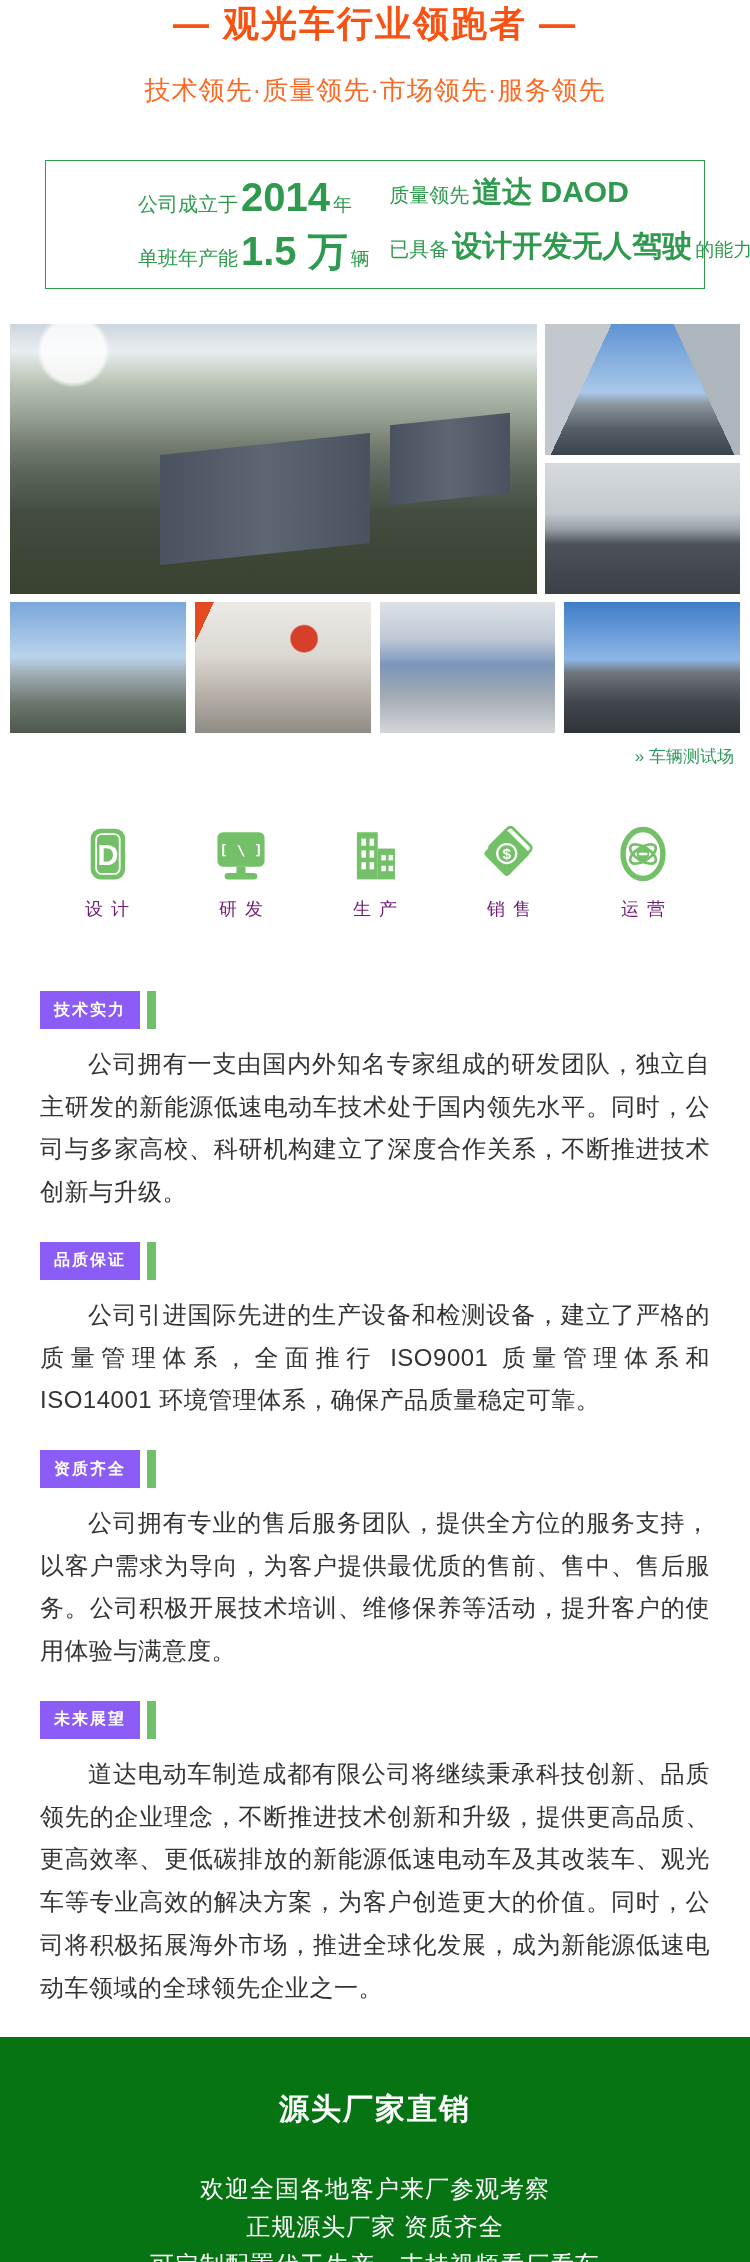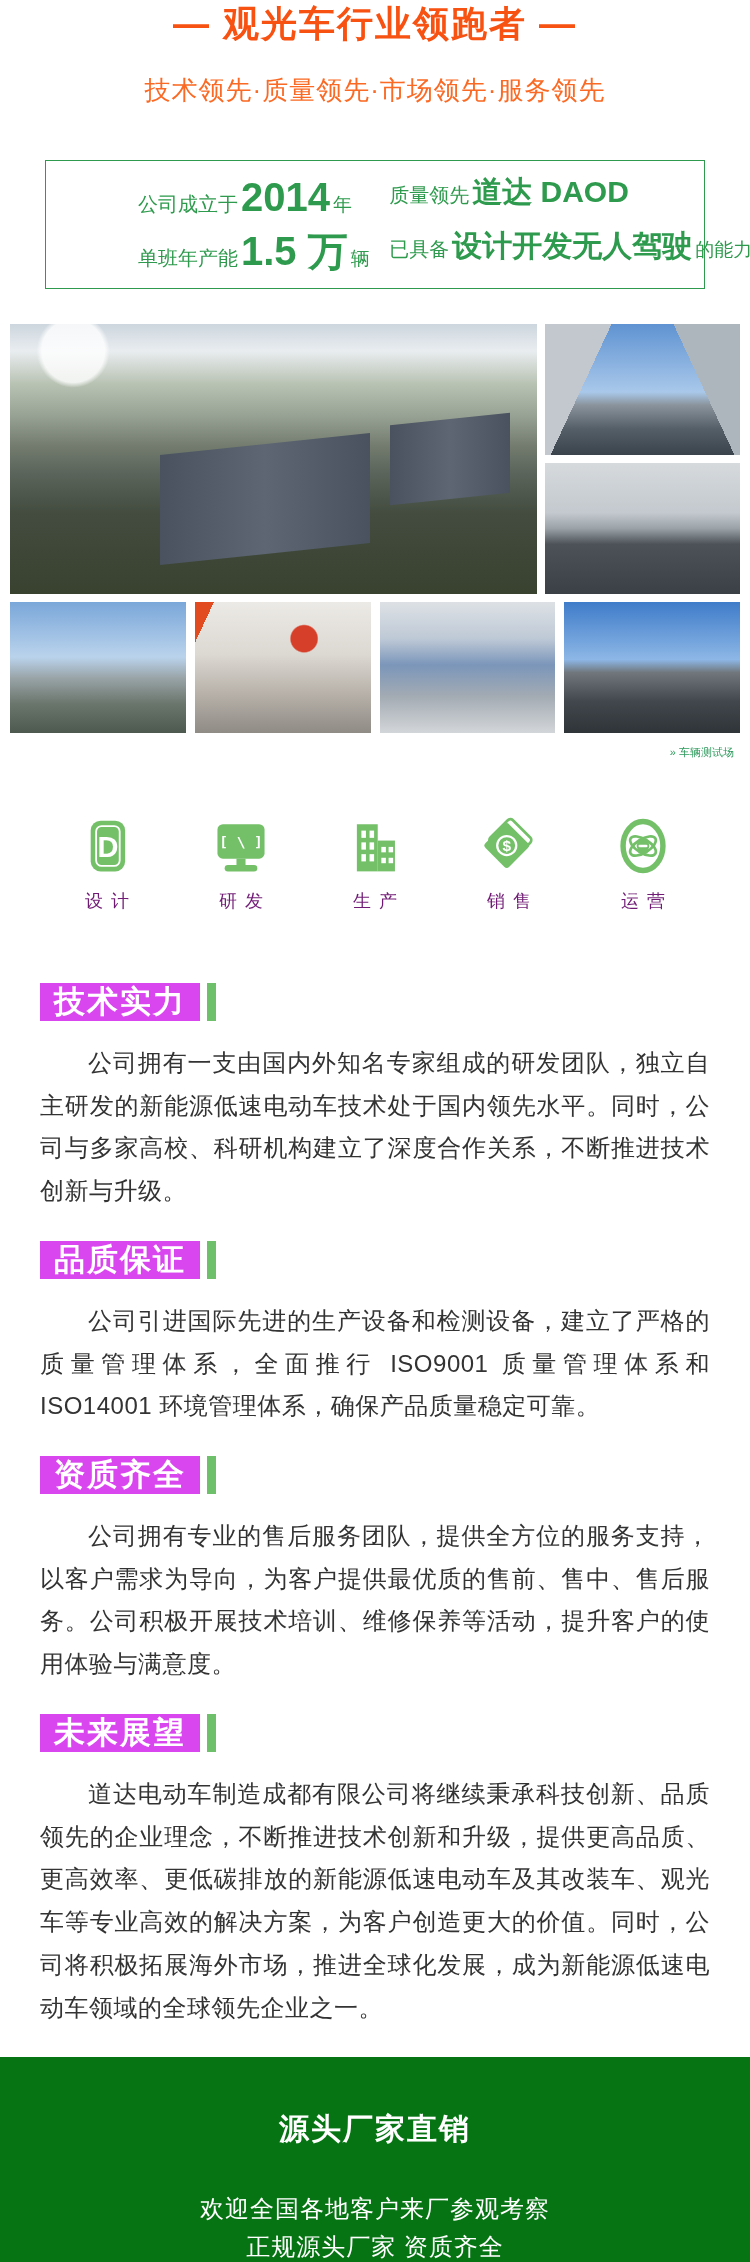--- a/index.html
+++ b/index.html
@@ -78,44 +78,44 @@
   .ph-line {
     background:
       linear-gradient(180deg,#dde1e5 0%,#bec9d6 28%,#7b96ba 48%,#a3abb3 72%,#d3d6d9 100%);
   }
   .ph-track {
     background:
       linear-gradient(180deg,#3f7cc9 0%,#8db7e6 44%,#70767b 54%,#42474d 76%,#2f3439 100%);
   }
   .g-caption {
     margin-top:12px; padding-right:6px;
-    text-align:right; font-size:11px; color:#2e9a5d;
+    text-align:right; font-size:17px; color:#2e9a5d;
   }
   
   .steps {
     margin:57px 40px 0 40px;
     display:grid; grid-template-columns:repeat(5,1fr);
     text-align:center;
   }
   .step-icon { width:58px; height:58px; margin:0 auto; display:block; }
   .step-label {
     margin-top:14px; font-size:18px; color:#701a75; letter-spacing:8px;
     padding-left:8px; 
   }
   
   .sections { margin:70px 40px 0 40px; }
   .section { margin-bottom:28px; }
   .sec-head { display:flex; align-items:stretch; height:38px; }
   .sec-badge {
-    background:#d946ef; color:#fff; font-size:31px; font-weight:bold;
+    background:#8b5cf6; color:#fff; font-size:16px; font-weight:bold;
     padding:4px 14px; display:flex; align-items:center; letter-spacing:2px;
   }
   .sec-bar { width:9px; background:#6ec06a; margin-left:7px; }
   .sec-body {
-    margin-top:21px;
+    margin-top:14px;
     font-size:24px; line-height:1.78; color:#333;
     text-indent:2em; text-align:justify; letter-spacing:.5px;
   }
   
   .footer {
     margin-top:14px;
     background:#077414; color:#fff;
     padding:52px 20px 34px 20px;
     text-align:center;
   }

